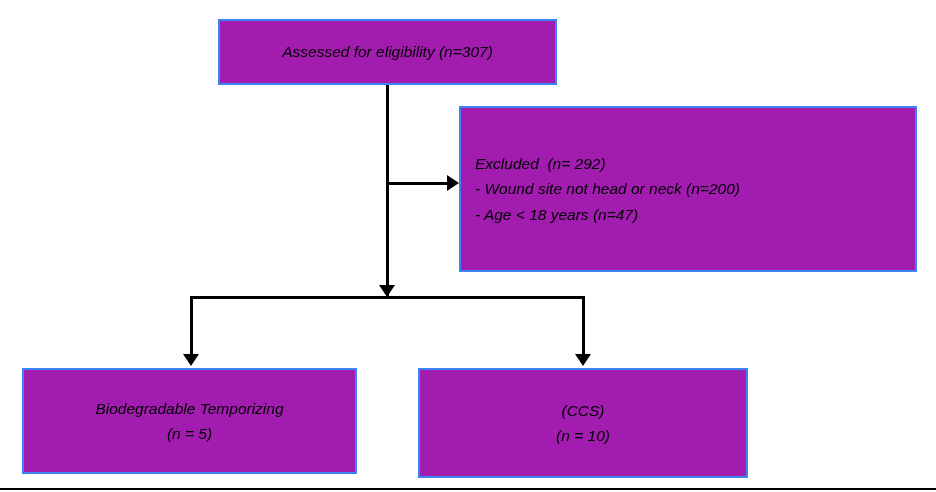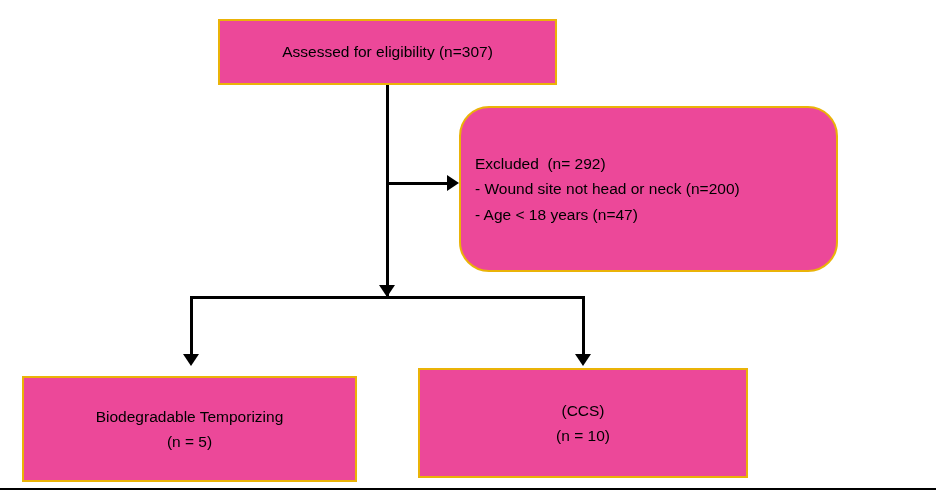--- a/index.html
+++ b/index.html
@@ -14,28 +14,29 @@
   #flowchart {
     position: relative;
     width: 936px;
     height: 492px;
     background: #ffffff;
     overflow: hidden;
   }
   .node {
     position: absolute;
     box-sizing: border-box;
-    border: 2px solid #eab308;
-    background: #ec4899;
+    border: 2px solid #3b82f6;
+    background: #a21caf;
     display: flex;
     flex-direction: column;
     justify-content: center;
     font-size: 15.5px;
     line-height: 1.62;
     color: #000000;
+    font-style: italic;
   }
   .node.centered {
     align-items: center;
     text-align: center;
   }
   .node.left-aligned {
     align-items: flex-start;
     text-align: left;
     padding-left: 14px;
   }
@@ -46,27 +47,26 @@
   
   #node-assessed {
     left: 218px;
     top: 19px;
     width: 339px;
     height: 66px;
   }
   #node-excluded {
     left: 459px;
     top: 106px;
-    width: 379px;
+    width: 458px;
     height: 166px;
-    border-radius: 30px;
   }
   #node-btm {
     left: 22px;
-    top: 376px;
+    top: 368px;
     width: 335px;
     height: 106px;
   }
   #node-ccs {
     left: 418px;
     top: 368px;
     width: 330px;
     height: 110px;
   }
 

